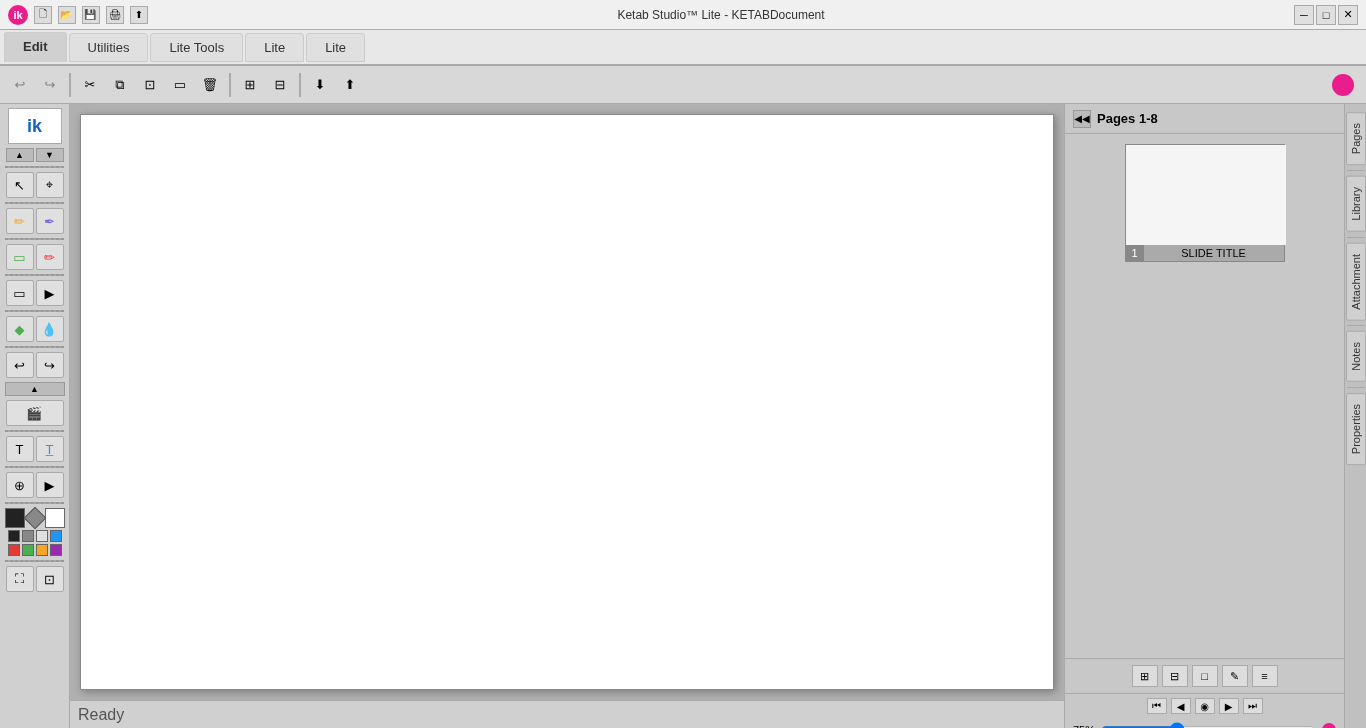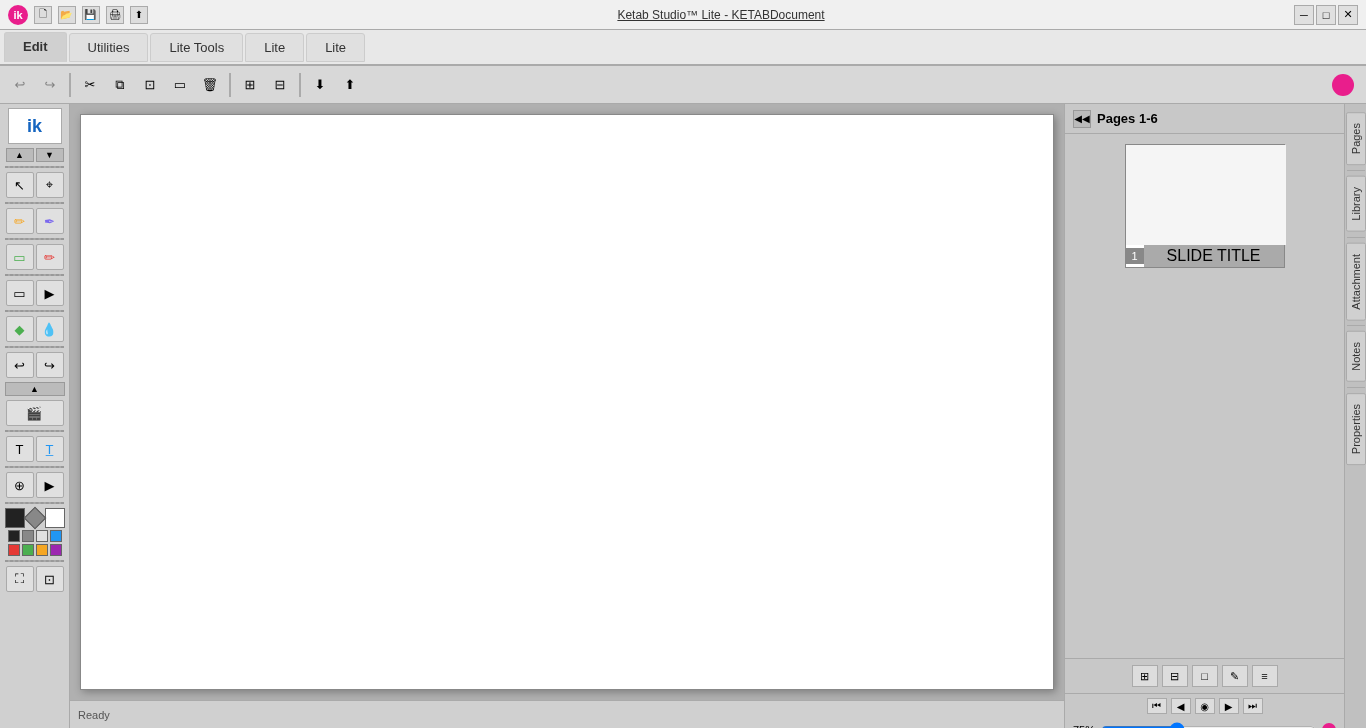--- a/index.html
+++ b/index.html
@@ -7,21 +7,21 @@
 
     
     #title-bar {
       display: flex; align-items: center; justify-content: space-between;
       background: #f0f0f0; height: 30px; padding: 0 8px;
       border-bottom: 1px solid #aaa;
     }
     #title-bar-left { display: flex; align-items: center; gap: 6px; }
     #title-bar-left .app-icon { width: 20px; height: 20px; background: #e91e8c; border-radius: 50%; display: flex; align-items: center; justify-content: center; color: white; font-weight: bold; font-size: 11px; }
     #title-bar-left .tb-btn { width: 18px; height: 18px; background: #ddd; border: 1px solid #aaa; cursor: pointer; display: flex; align-items: center; justify-content: center; font-size: 10px; }
-    #window-title { font-size: 12px; color: #333; text-decoration: underline; }
+    #window-title { font-size: 12px; color: #333; }
     #window-controls { display: flex; gap: 2px; }
     #window-controls span { width: 20px; height: 20px; border: 1px solid #aaa; background: #e0e0e0; display: flex; align-items: center; justify-content: center; cursor: pointer; font-size: 11px; }
 
     
     #menu-bar {
       display: flex; align-items: center; background: #e8e8e8;
       border-bottom: 2px solid #aaa; height: 36px; padding: 0 4px;
     }
     .menu-tab {
       padding: 6px 18px; cursor: pointer; border: 1px solid #ccc;
@@ -101,21 +101,21 @@
     .pages-title { font-size: 13px; font-weight: bold; }
 
     #pages-content { flex: 1; background: #c8c8c8; padding: 10px; display: flex; flex-direction: column; align-items: center; }
     .slide-thumb {
       width: 160px; background: white; border: 1px solid #888;
       margin-bottom: 4px;
     }
     .slide-thumb-img { width: 160px; height: 100px; background: #f5f5f5; }
     .slide-label-row { display: flex; align-items: center; }
     .slide-num { background: #888; color: white; padding: 2px 6px; font-size: 11px; }
-    .slide-title-lbl { background: #aaa; padding: 2px 8px; font-size: 16px; flex: 1; text-align: center; }
+    .slide-title-lbl { background: #aaa; padding: 2px 8px; font-size: 11px; flex: 1; text-align: center; }
 
     
     #right-side-tabs {
       width: 22px; background: #c0c0c0; border-left: 1px solid #aaa;
       display: flex; flex-direction: column; align-items: center; padding-top: 8px; gap: 2px;
     }
     .side-tab {
       writing-mode: vertical-rl; text-orientation: mixed;
       transform: rotate(180deg);
       padding: 10px 3px; font-size: 11px; cursor: pointer;
@@ -298,30 +298,30 @@
 
   </div>
 
   <div class="center-section">
 
     <div id="canvas-area">
       <div id="canvas-inner"></div>
     </div>
 
     <div id="bottom-bar">
-      <span style="font-size:11px;color:#555;">Ready</span>
+      <span style="font-size:16px;color:#555;">Ready</span>
     </div>
 
   </div>
 
   <div id="right-panel">
 
     <div id="pages-header">
       <div class="pages-collapse-btn">◀◀</div>
-      <span class="pages-title">Pages 1-6</span>
+      <span class="pages-title">Pages 1-8</span>
     </div>
 
     <div id="pages-content">
       <div class="slide-thumb">
         <div class="slide-thumb-img"></div>
         <div class="slide-label-row">
           <div class="slide-num">1</div>
           <div class="slide-title-lbl">SLIDE TITLE</div>
         </div>
       </div>

